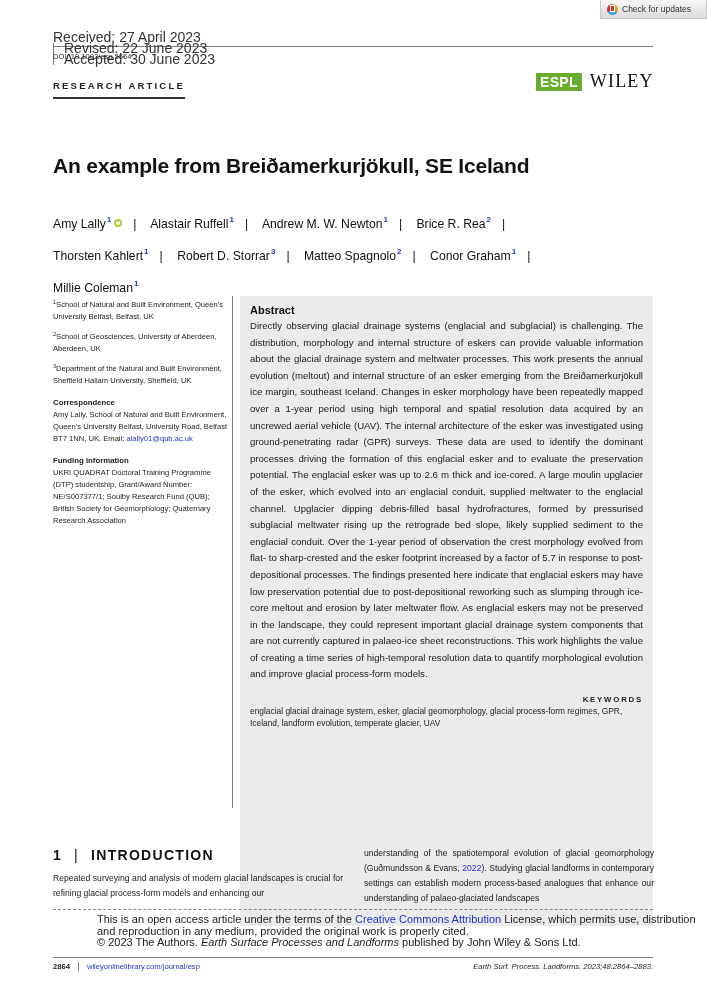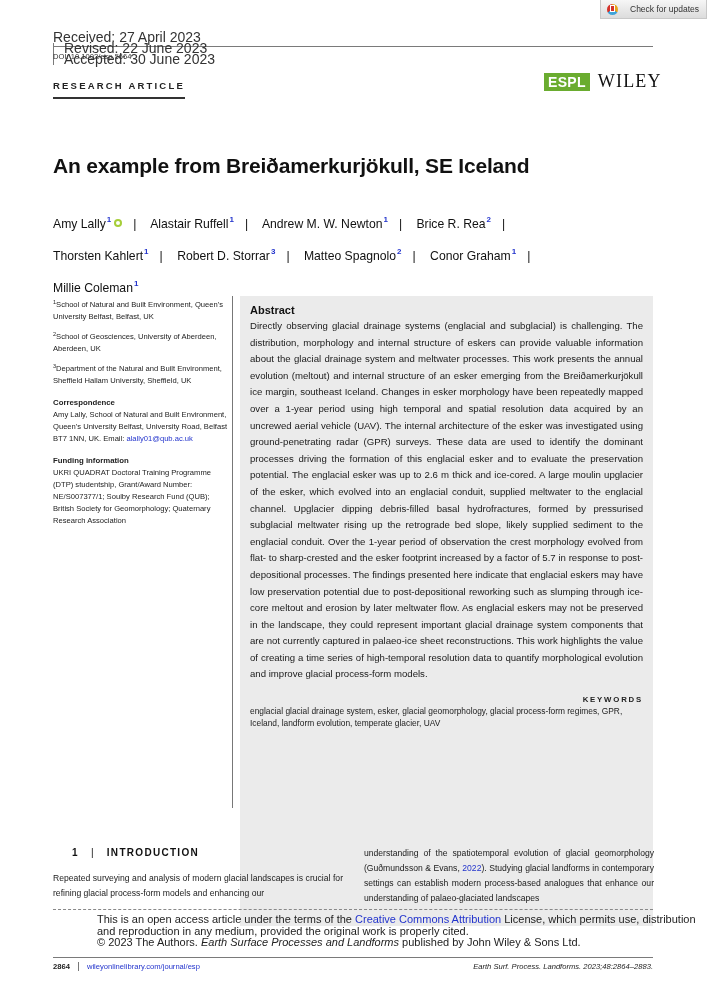--- a/index.html
+++ b/index.html
@@ -2,41 +2,41 @@
 <html><head>
 <meta charset="utf-8">
 <style>
   * { box-sizing: border-box; margin: 0; padding: 0; }
   html, body { width: 707px; height: 1000px; background: #ffffff; overflow: hidden; }
   body { position: relative; font-family: "Liberation Sans", "DejaVu Sans", sans-serif; color: #1a1a1a; }
 
   .check-updates {
     position: absolute; top: 0; right: 0; width: 107px; height: 19px;
     background: linear-gradient(#f6f6f6, #dcdcdc); border: 1px solid #c8c8c8; border-top: none;
-    display: flex; align-items: center; gap: 12px; padding-left: 6px;
+    display: flex; align-items: center; gap: 4px; padding-left: 6px;
     font-size: 8.5px; color: #333;
   }
   .cu-icon { width: 11px; height: 13px; position: relative; display: inline-block; }
   .cu-icon .ring { position: absolute; left: 0; top: 1px; width: 11px; height: 11px; border-radius: 50%; background: conic-gradient(#e8a21a 0 33%, #3ea3d9 0 66%, #d4332b 0 100%); }
   .cu-icon .flag { position: absolute; left: 3px; top: 2px; width: 5px; height: 7px; background: #d4332b; border: 1px solid #fff; }
 
   .meta-row {
     position: absolute; top: 32px; left: 53px; width: 600px; height: 15px;
     border-bottom: 1px solid #7a7a7a;
     display: flex; font-size: 14px; color: #333; flex-direction: column;
   }
   .meta-row span { padding-right: 10px; line-height: 11px; }
   .meta-row span + span { border-left: 1px solid #7a7a7a; padding-left: 10px; }
   .doi { position: absolute; top: 52px; left: 53px; font-size: 7.6px; color: #333; }
 
   .research-article {
     position: absolute; top: 80px; left: 53px; font-size: 9.5px; font-weight: bold; letter-spacing: 2.2px;
     color: #222; padding-bottom: 6px; border-bottom: 2px solid #333;
   }
-  .logo { position: absolute; top: 71px; left: 536px; display: flex; align-items: center; gap: 8px; margin-left: 8px; }
+  .logo { position: absolute; top: 71px; left: 536px; display: flex; align-items: center; gap: 8px; }
   .espl { background: #6aac2f; color: #fff; font-weight: bold; font-size: 14px; padding: 1px 4px; letter-spacing: 0.3px; }
   .wiley { font-family: "Liberation Serif", "DejaVu Serif", serif; font-size: 18px; letter-spacing: 1.2px; color: #111; }
 
   .title {
     position: absolute; top: 124px; left: 53px; width: 620px;
     font-size: 21px; line-height: 28px; font-weight: bold; color: #111; letter-spacing: -0.2px;
   }
 
   .authors {
     position: absolute; top: 206px; left: 53px; width: 600px;
@@ -61,21 +61,21 @@
   .abstract-box {
     position: absolute; top: 296px; left: 240px; width: 413px; height: 630px;
     background: #ebebeb; padding: 8px 10px 0 10px;
   }
   .abstract-box h3 { font-size: 11px; font-weight: bold; color: #111; margin-bottom: 2px; }
   .abstract-text { font-size: 9.6px; line-height: 16.6px; text-align: justify; color: #1a1a1a; hyphens: auto; }
   .keywords-h { margin-top: 12px; font-size: 7.8px; font-weight: bold; letter-spacing: 1.8px; color: #222; text-align: right; }
   .keywords { font-size: 8.4px; line-height: 12px; color: #222; margin-top: 1px; }
 
   .section-h {
-    position: absolute; top: 847px; left: 53px; font-size: 10px; font-weight: bold; letter-spacing: 1.3px; color: #111; margin-left: 19px;
+    position: absolute; top: 847px; left: 53px; font-size: 14px; font-weight: bold; letter-spacing: 1.3px; color: #111;
   }
   .section-h .bar { margin: 0 12px; font-weight: normal; }
   .col-left {
     position: absolute; top: 871px; left: 53px; width: 290px; font-size: 8.6px; line-height: 15px; text-align: justify; color: #1a1a1a;
   }
   .col-right {
     position: absolute; top: 846px; left: 364px; width: 290px; font-size: 8.6px; line-height: 15px; text-align: justify; color: #1a1a1a;
   }
   .col-right .link { color: #2233cc; }
 

